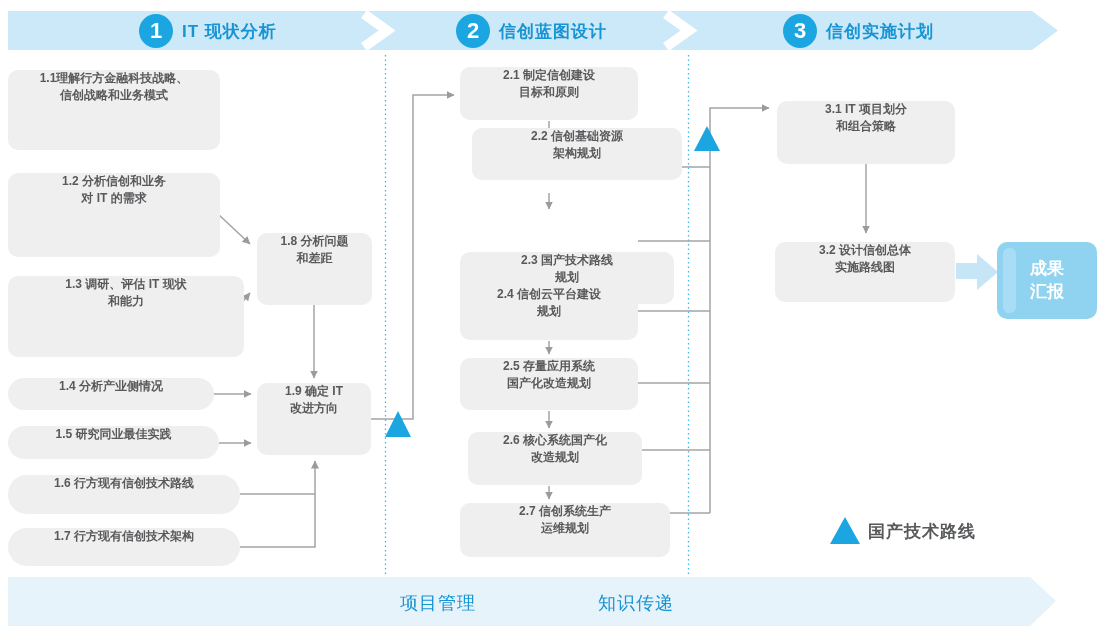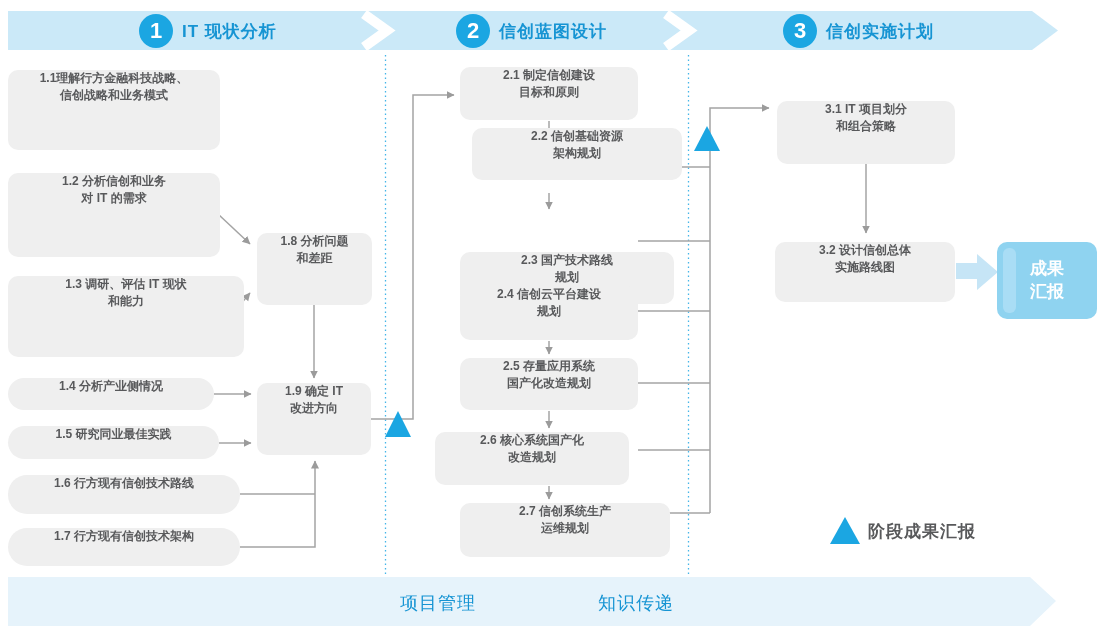--- a/index.html
+++ b/index.html
@@ -159,21 +159,21 @@
 规划</span>
     </div>
   <div class="node" style="left:460px;top:286px;width:178px;height:54px;">
     <span class="node-text">2.4 信创云平台建设
 规划</span>
     </div>
   <div class="node" style="left:460px;top:358px;width:178px;height:52px;">
     <span class="node-text">2.5 存量应用系统
 国产化改造规划</span>
     </div>
-  <div class="node" style="left:435px;top:432px;width:194px;height:53px;">
+  <div class="node" style="left:468px;top:432px;width:174px;height:53px;">
     <span class="node-text">2.6 核心系统国产化
 改造规划</span>
     </div>
   <div class="node" style="left:460px;top:503px;width:210px;height:54px;">
     <span class="node-text">2.7 信创系统生产
 运维规划</span>
     </div>
 
   <div class="node" style="left:777px;top:77px;width:178px;height:63px;margin-top:24px;">
     <span class="node-text">3.1 IT 项目划分
@@ -183,18 +183,18 @@
     <span class="node-text">3.2 设计信创总体
 实施路线图</span>
     </div>
 
   <div class="deliverable">
     <span class="strip"></span>
     <span class="node-text">成果
 汇报</span>
   </div>
 
-  <div class="legend-label">阶段成果汇报</div>
+  <div class="legend-label">国产技术路线</div>
 
   <div class="footer-label" style="left:400px;top:591px;">项目管理</div>
   <div class="footer-label" style="left:598px;top:591px;">知识传递</div>
 
 </div>
 
 </body></html>

